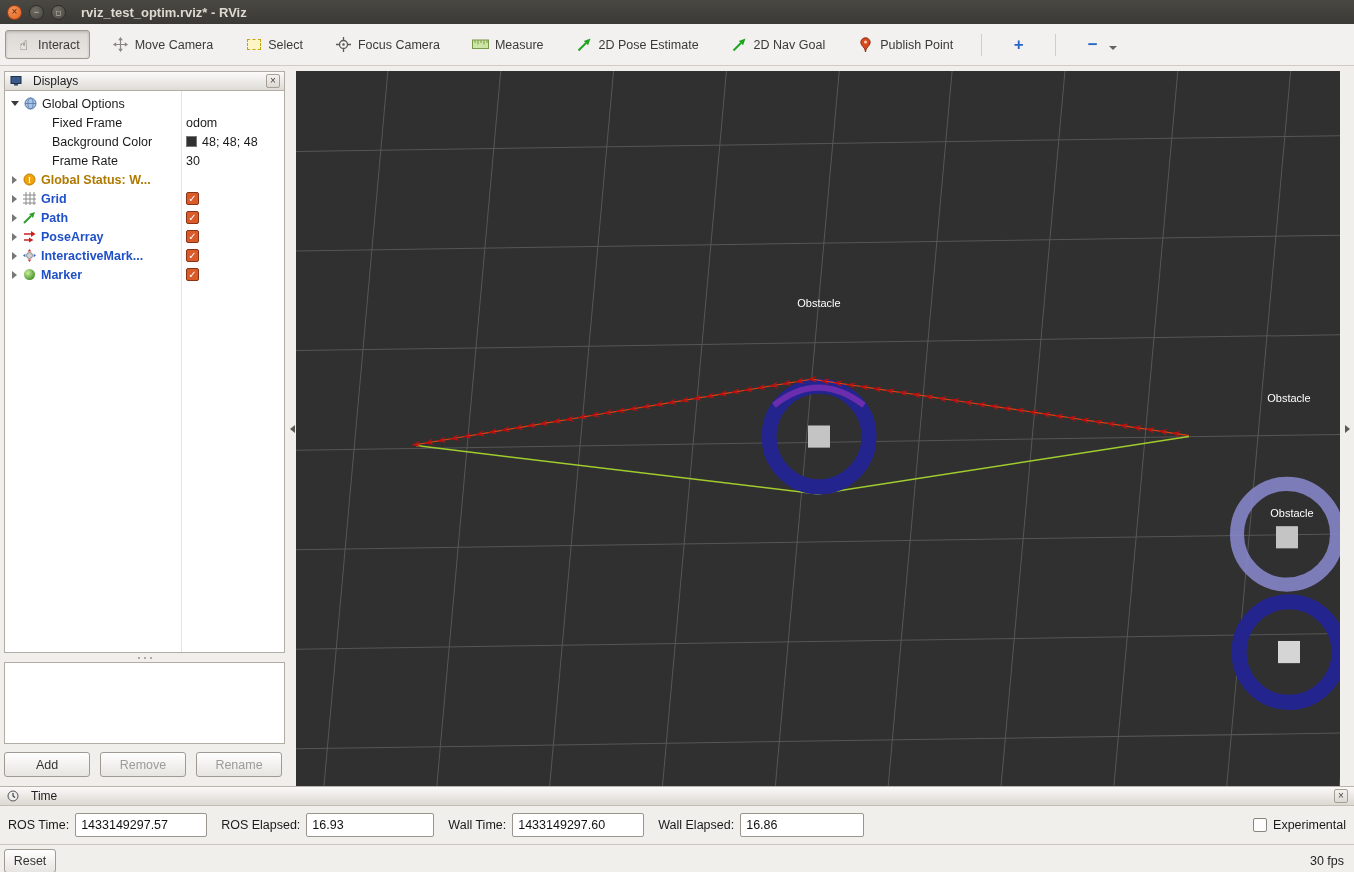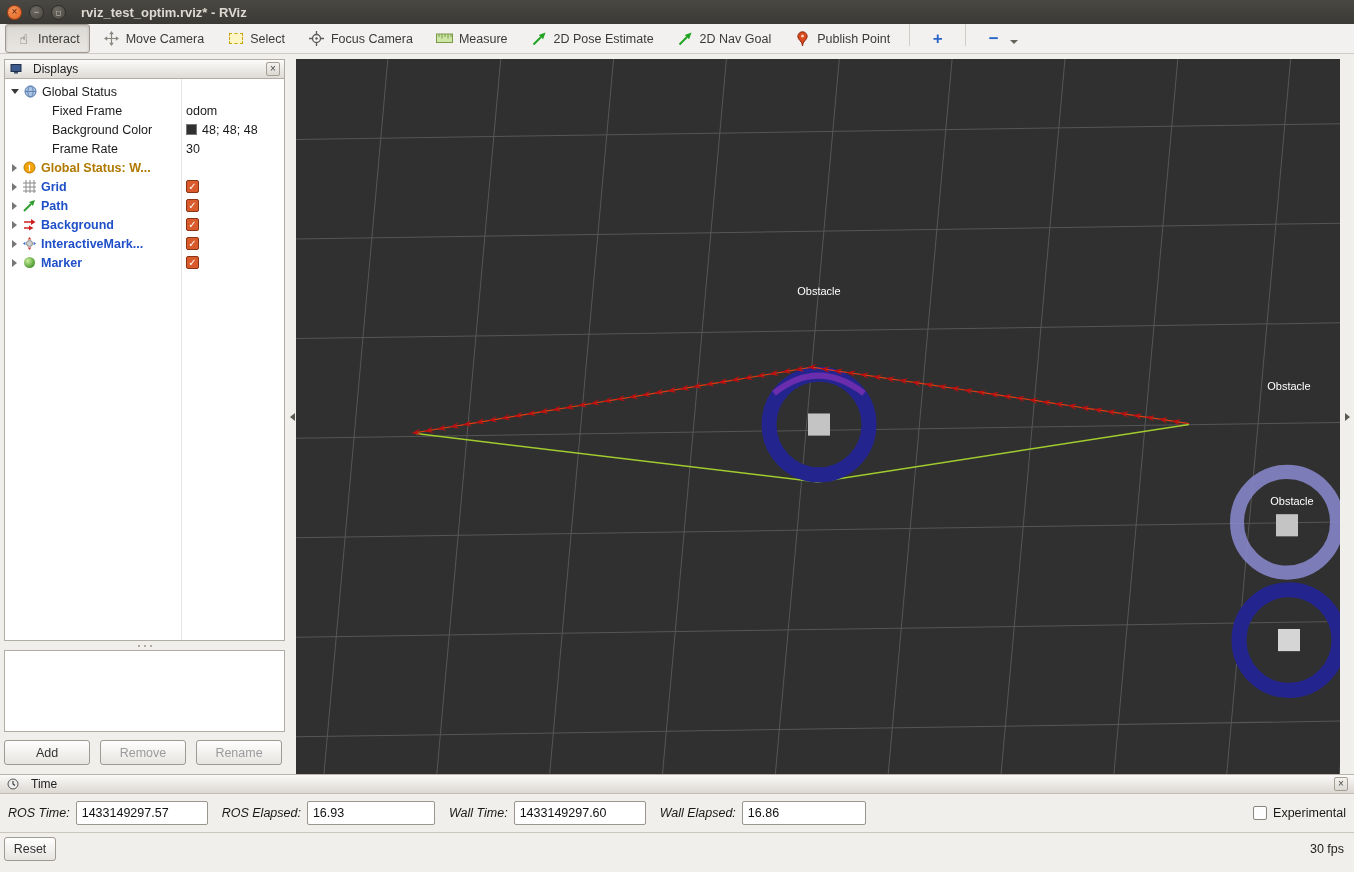--- a/index.html
+++ b/index.html
@@ -14,21 +14,21 @@
   .titlebar{height:24px;background:linear-gradient(#4a4843,#3b3935);display:flex;align-items:center;padding:8px 7px;gap:7px;}
   .tb-btn{width:15px;height:15px;border-radius:50%;display:flex;align-items:center;justify-content:center;font-size:10px;line-height:1;}
   .tb-close{background:radial-gradient(circle at 35% 30%,#f5935a,#e1641f);border:1px solid #a33c12;color:#5a2008;}
   .tb-close::before{content:"×";margin-top:-1px;}
   .tb-min,.tb-max{background:radial-gradient(circle at 35% 30%,#6e6a63,#4a4741);border:1px solid #2e2c29;color:#cfccc5;font-size:9px;}
   .tb-min::before{content:"−";}
   .tb-max::before{content:"◻";font-size:7px;}
   .tb-title{color:#dedad1;font-weight:bold;font-size:13px;margin-left:8px;}
 
   
-  .toolbar{height:30px;background:#f2f1ef;border-bottom:1px solid #cfcbc4;display:flex;align-items:flex-start;padding:0 5px;gap:3px;}
+  .toolbar{height:42px;background:#f2f1ef;border-bottom:1px solid #cfcbc4;display:flex;align-items:center;padding:0 5px;gap:12px;}
   .tool-btn{display:flex;align-items:center;gap:6px;padding:5px 9px;font-size:12.5px;color:#3a3a3a;border:1px solid transparent;border-radius:3px;background:transparent;font-family:inherit;}
   .tool-btn.active{background:linear-gradient(#dbd8d4,#e9e7e3);border:1px solid #9e988f;box-shadow:inset 0 1px 3px rgba(0,0,0,.18);}
   .ticon{display:inline-flex;align-items:center;justify-content:center;width:17px;height:17px;}
   .hand-ico::before{content:"☝";font-size:14px;color:#4a4a44;}
   .sel-icon{width:14px;height:11px;border:1.5px dashed #c4a40e;background:#fdf5c4;display:inline-block;}
   .plus-ico::before{content:"+";font-size:17px;font-weight:bold;color:#2a66c8;}
   .minus-ico::before{content:"−";font-size:17px;font-weight:bold;color:#2a66c8;}
   .caret{width:0;height:0;border-left:4px solid transparent;border-right:4px solid transparent;border-top:4px solid #66625c;margin-left:2px;margin-top:6px;}
   .tsep{width:1px;height:22px;background:#d2cec7;margin:0 6px;}
 
@@ -67,21 +67,21 @@
   .right-strip{width:14px;display:flex;align-items:center;justify-content:center;}
 
   .viewport{flex:1;position:relative;overflow:hidden;}
   .viewport svg{position:absolute;inset:0;width:100%;height:100%;}
   .ob-label{fill:#ffffff;font-size:11px;text-anchor:middle;font-family:"Liberation Sans","DejaVu Sans",sans-serif;}
 
   
   .time-panel{height:58px;border-top:1px solid #b8b3ab;background:#f0efeb;}
   .time-header{height:19px;background:linear-gradient(#fbfaf9,#dcd8d2);border-bottom:1px solid #c2bdb5;display:flex;align-items:center;padding:0 6px;gap:6px;font-size:12px;color:#222;text-align:center;}
   .time-row{display:flex;align-items:center;padding:7px 8px 0 8px;gap:6px;font-size:12.5px;}
-  .time-row label{margin-left:8px;white-space:nowrap;font-style:italic;}
+  .time-row label{margin-left:8px;white-space:nowrap;}
   .time-row label:first-child{margin-left:0;}
   .tinput{height:24px;border:1px solid #9a958d;border-radius:2px;padding:0 5px;font-size:12.5px;font-family:inherit;background:#fff;color:#111;}
   .spacer{flex:1;}
   .cb{width:14px;height:14px;border:1px solid #8a857d;border-radius:2px;background:#fdfdfd;display:inline-block;flex:none;}
   .exp-group{display:flex;align-items:center;gap:6px;}
 
   
   .statusbar{height:32px;display:flex;align-items:center;padding:0 10px 0 4px;background:#f0efeb;border-top:1px solid #cac5bd;}
   .statusbar .qbtn{width:52px;height:24px;}
   .fps{margin-left:auto;font-size:12.5px;color:#222;}
@@ -192,21 +192,21 @@
       <div class="tree-row">
         <div class="n">
           <span class="exp-down"></span>
           <span class="tree-icon">
             <svg width="13" height="13">
                 <circle cx="6.5" cy="6.5" r="5.5" fill="#a9c3e3" stroke="#5577aa"></circle>
                 <ellipse cx="6.5" cy="6.5" rx="2.6" ry="5.5" fill="none" stroke="#5577aa" stroke-width="0.8"></ellipse>
                 <line x1="1" y1="6.5" x2="12" y2="6.5" stroke="#5577aa" stroke-width="0.8"></line>
               </svg>
           </span>
-          <span>Global Status</span>
+          <span>Global Options</span>
         </div>
         <div class="v"></div>
       </div>
 
       <div class="tree-row child">
         <div class="n">
             <span>Fixed Frame</span>
           </div>
         <div class="v">odom</div>
       </div>
@@ -277,21 +277,21 @@
         <div class="n">
           <span class="exp-right"></span>
           <span class="tree-icon">
             <svg width="13" height="13">
                 <path d="M1 4h7" stroke="#cc2020" stroke-width="1.5"></path>
                 <path d="M8 1l4.5 3L8 7z" fill="#cc2020"></path>
                 <path d="M1 10h5" stroke="#cc2020" stroke-width="1.5"></path>
                 <path d="M6 7.5l4.5 2.5L6 12.5z" fill="#cc2020"></path>
               </svg>
           </span>
-          <span class="dname">Background</span>
+          <span class="dname">PoseArray</span>
         </div>
         <div class="v">
             <span class="chk"></span>
           </div>
       </div>
 
       <div class="tree-row">
         <div class="n">
           <span class="exp-right"></span>
           <span class="tree-icon">

